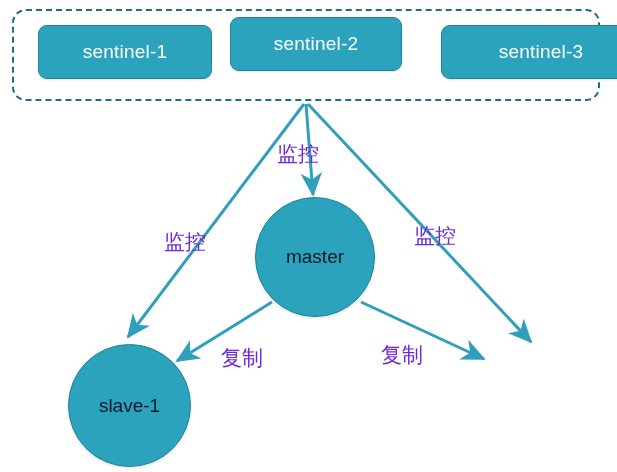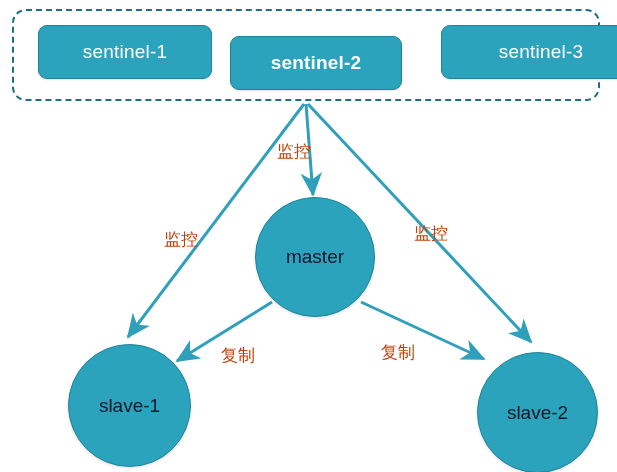--- a/index.html
+++ b/index.html
@@ -44,21 +44,21 @@
     background: #2ba3bd;
     color: #ffffff;
     font-size: 19px;
     display: flex;
     align-items: center;
     justify-content: center;
     letter-spacing: 0.2px;
     box-shadow: 0 1px 2px rgba(0,0,0,0.12);
   }
   #sentinel-box-1 { left: 38px;  top: 25px; width: 174px; }
-  #sentinel-box-2 { left: 230px; top: 36px; width: 172px; font-weight: bold; }
+  #sentinel-box-2 { left: 230px; top: 17px; width: 172px; }
   #sentinel-box-3 { left: 420px; top: 25px; width: 200px; margin-left: 21px; }
 
   .node-circle {
     position: absolute;
     box-sizing: border-box;
     border: 1.8px solid #1f8499;
     border-radius: 50%;
     background: #2ba3bd;
     color: #0f172a;
     display: flex;
@@ -66,22 +66,22 @@
     justify-content: center;
     font-size: 19px;
     box-shadow: 0 1px 3px rgba(0,0,0,0.13);
   }
   #node-master  { left: 255px; top: 197px; width: 120px; height: 120px; }
   #node-slave-1 { left: 68px;  top: 344px; width: 123px; height: 123px; }
   #node-slave-2 { left: 477px; top: 352px; width: 121px; height: 121px; }
 
   .edge-label {
     position: absolute;
-    color: #c2410c;
-    font-size: 17px;
+    color: #6d28d9;
+    font-size: 21px;
     white-space: nowrap;
     font-family: Liberation Mono, monospace;
   }
   #label-monitor-center { left: 277px; top: 140px; }
   #label-monitor-left   { left: 164px; top: 228px; }
   #label-monitor-right  { left: 414px; top: 222px; }
   #label-replicate-left  { left: 221px; top: 344px; }
   #label-replicate-right { left: 381px; top: 341px; }
 </style>
 </head>
@@ -108,21 +108,20 @@
   </svg>
 
   <div class="sentinel-group"></div>
 
   <div class="sentinel-box" id="sentinel-box-1">sentinel-1</div>
   <div class="sentinel-box" id="sentinel-box-2">sentinel-2</div>
   <div class="sentinel-box" id="sentinel-box-3">sentinel-3</div>
 
   <div class="node-circle" id="node-master">master</div>
   <div class="node-circle" id="node-slave-1">slave-1</div>
-  <div class="node-circle" id="node-slave-2">slave-2</div>
 
   <div class="edge-label" id="label-monitor-center">监控</div>
   <div class="edge-label" id="label-monitor-left">监控</div>
   <div class="edge-label" id="label-monitor-right">监控</div>
   <div class="edge-label" id="label-replicate-left">复制</div>
   <div class="edge-label" id="label-replicate-right">复制</div>
 
 </div>
 
 </body></html>

